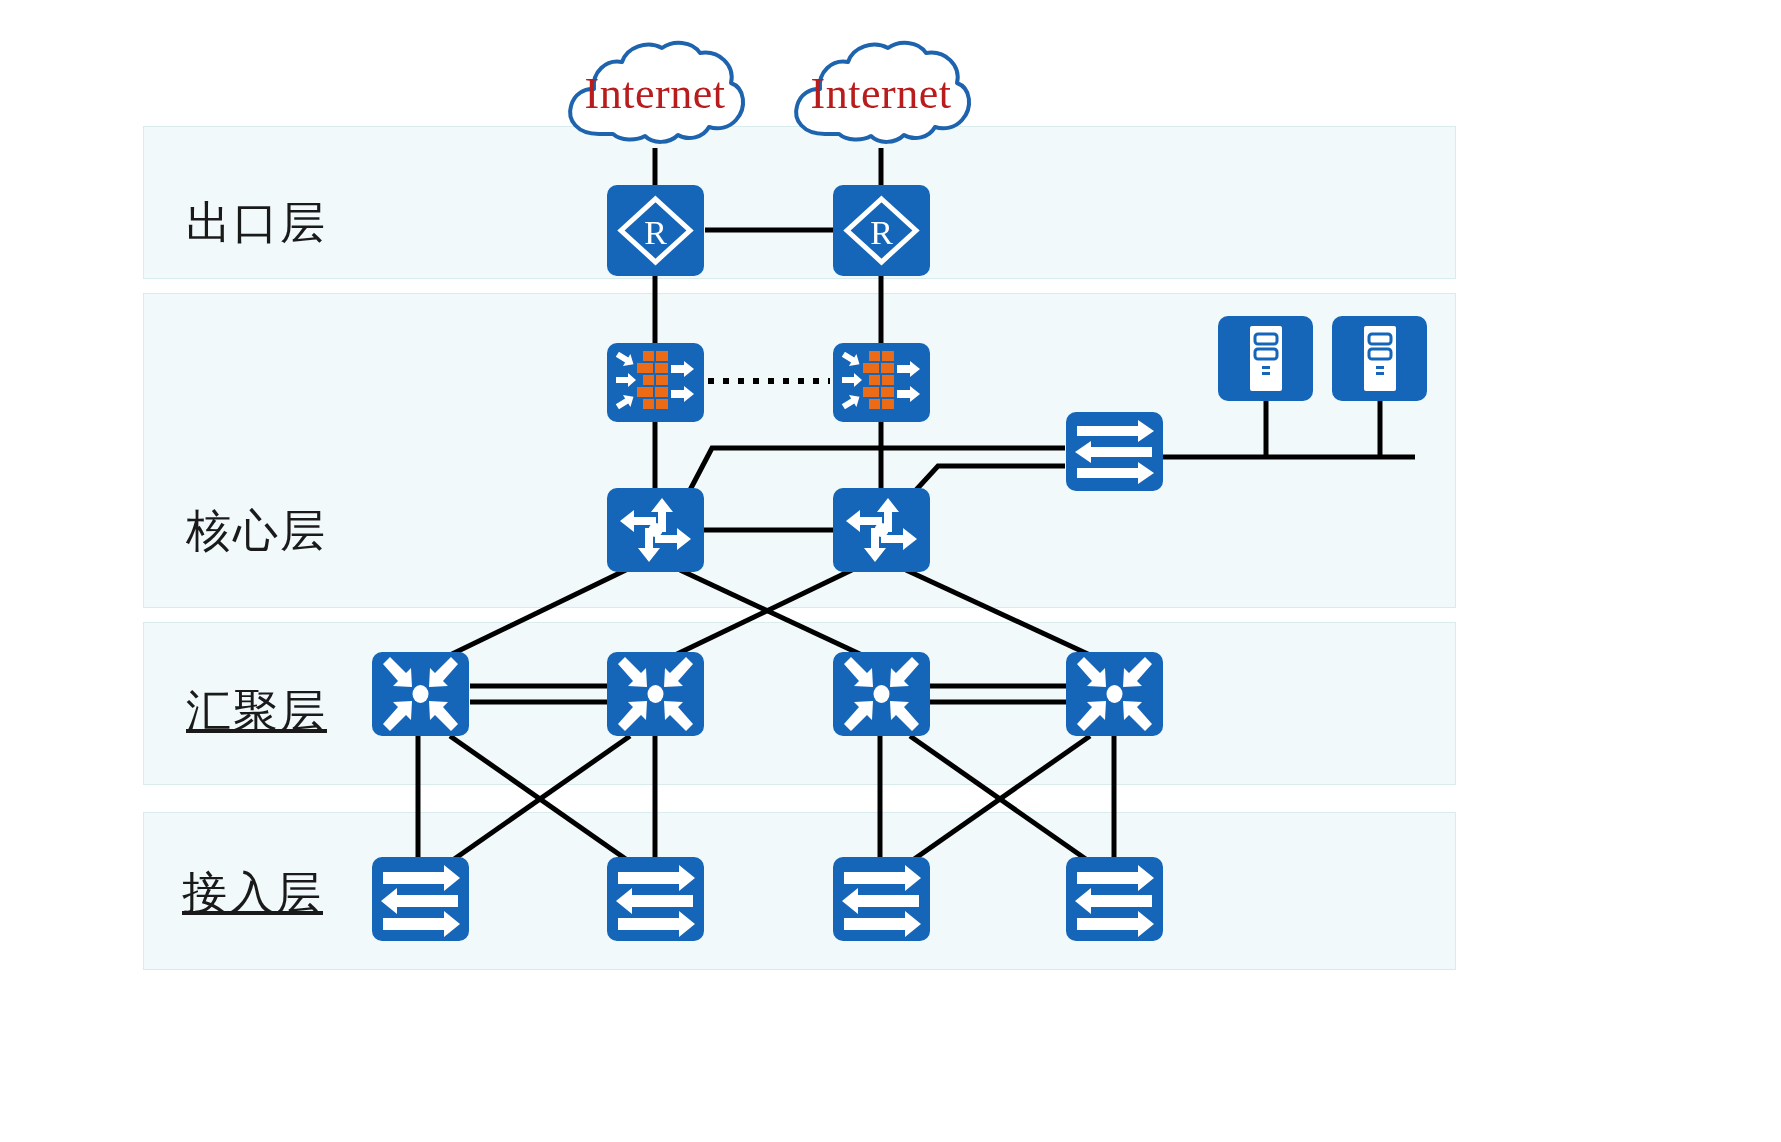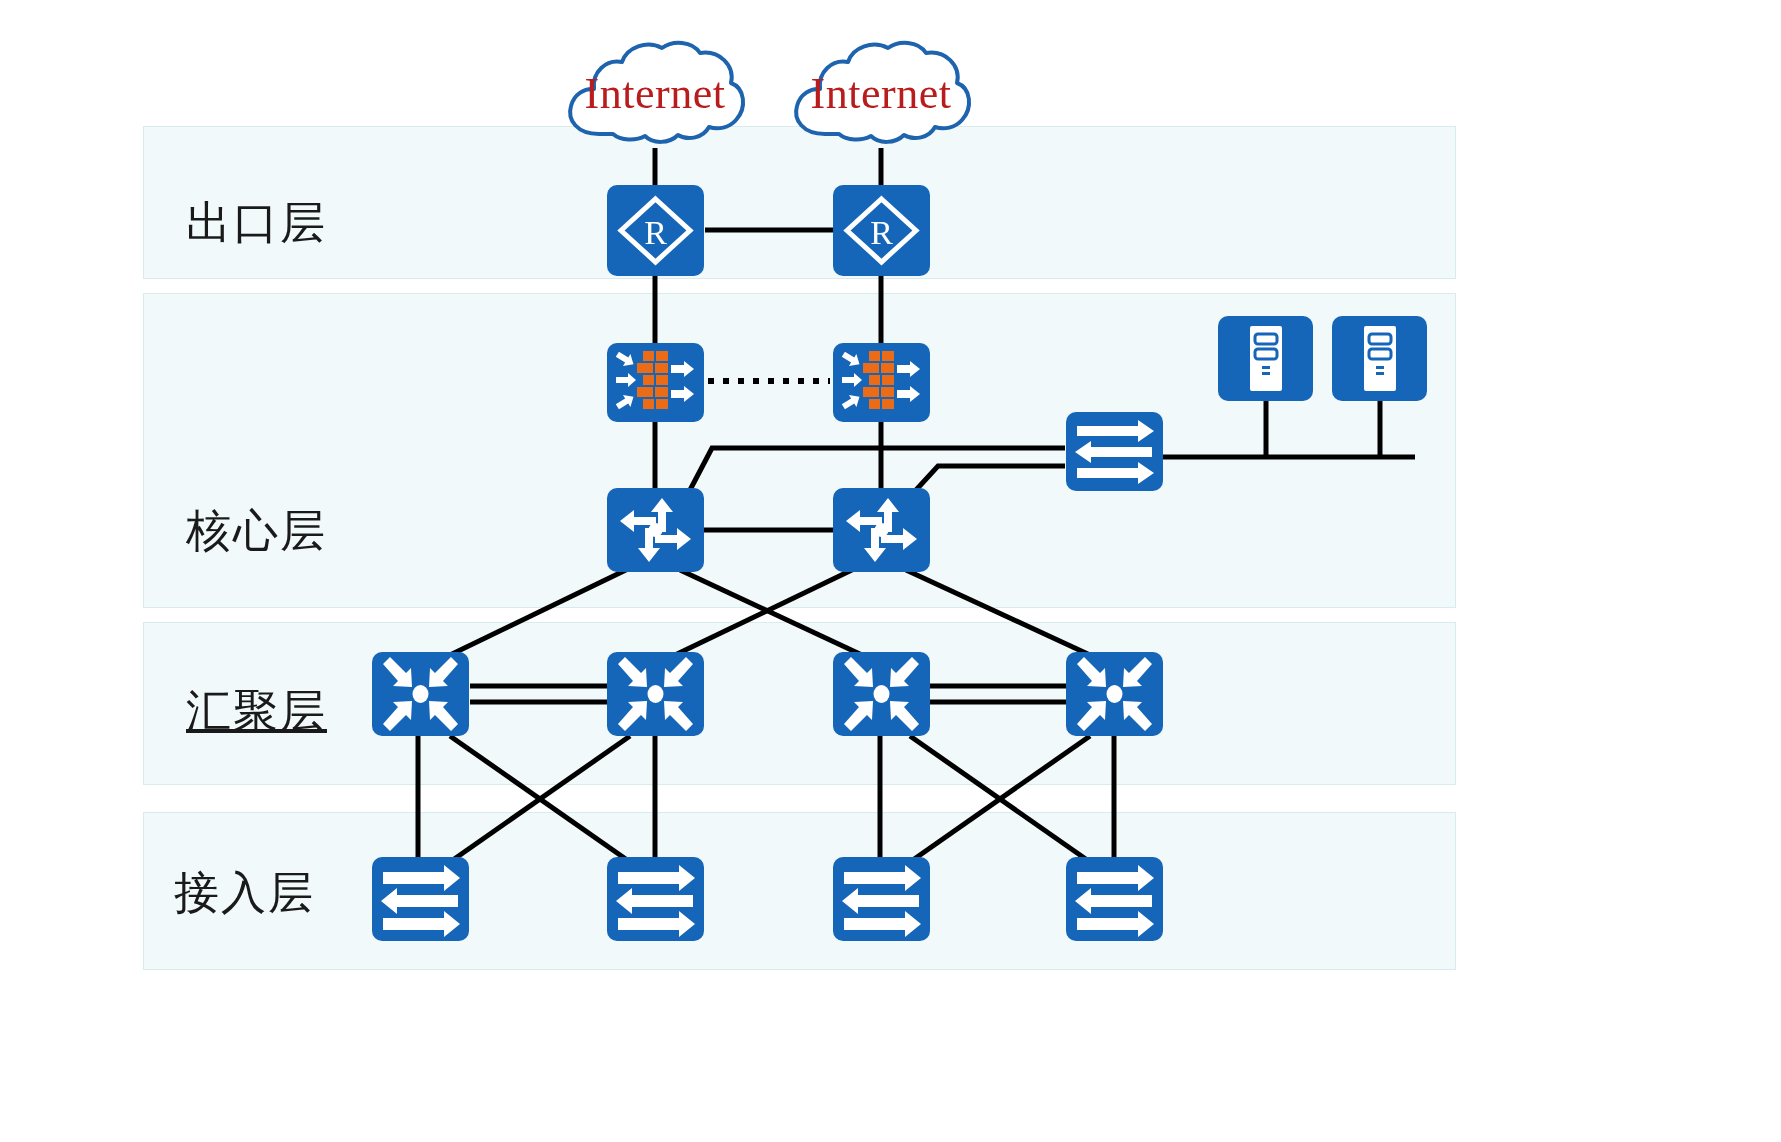--- a/index.html
+++ b/index.html
@@ -76,21 +76,21 @@
 <div id="canvas">
 
   <div class="layer-panel" style="left:143px; top:126px; width:1313px; height:153px;"></div>
   <div class="layer-panel" style="left:143px; top:293px; width:1313px; height:315px;"></div>
   <div class="layer-panel" style="left:143px; top:622px; width:1313px; height:163px;"></div>
   <div class="layer-panel" style="left:143px; top:812px; width:1313px; height:158px;"></div>
 
   <div class="layer-label" style="left:186px; top:200px;">出口层</div>
   <div class="layer-label" style="left:186px; top:467px;margin-top:41px;">核心层</div>
   <div class="layer-label" style="left:186px; top:688px;text-decoration:underline;">汇聚层</div>
-  <div class="layer-label" style="left:174px; top:870px;">接入层</div>
+  <div class="layer-label" style="left:182px; top:870px;text-decoration:underline;">接入层</div>
 
   <svg id="links" viewBox="0 0 1781 1142">
     <g stroke="#000000" fill="none" stroke-width="5" stroke-linecap="butt">
 
       <line x1="655" y1="148" x2="655" y2="190"></line>
       <line x1="881" y1="148" x2="881" y2="190"></line>
 
       <line x1="705" y1="230" x2="833" y2="230"></line>
 
       <line x1="655" y1="270" x2="655" y2="345"></line>

